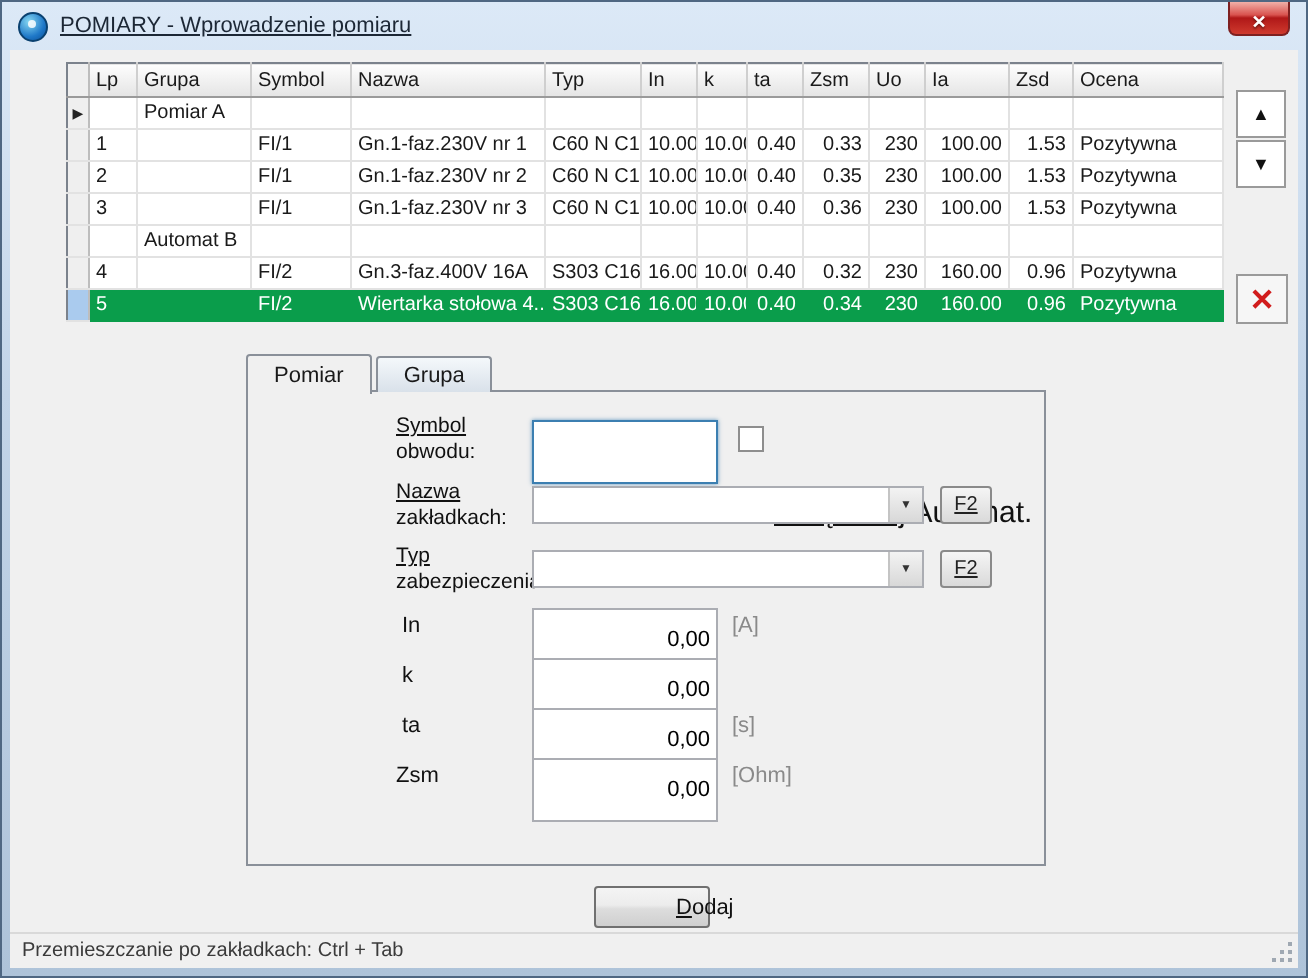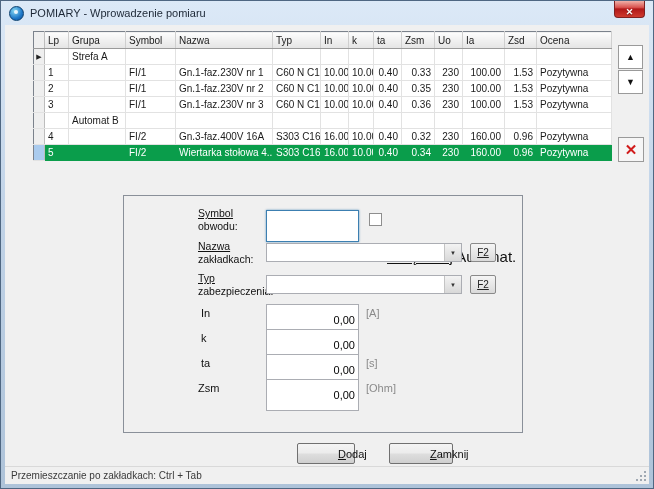--- a/index.html
+++ b/index.html
@@ -10,21 +10,21 @@
             background:linear-gradient(180deg,#dce9f7 0%,#c2d4e8 40%,#aec3d9 100%);
             border:1px solid #4f6782; overflow:hidden; }
 
   .titlebar { position:absolute; top:0; left:0; width:100%; height:24px;
               display:flex; align-items:center; gap:6px; padding:0 8px; }
   .app-icon { width:15px; height:15px; border-radius:50%; flex:0 0 auto;
               background:radial-gradient(circle at 35% 30%, #86d8f2, #1f78c8 60%, #0a4e96);
               border:1px solid #0a4170; position:relative; }
   .app-icon::after { content:""; position:absolute; left:4px; top:3px; width:4px; height:4px;
                      background:rgba(255,255,255,.85); border-radius:50%; }
-  .title-text { font-size:11px; color:#1c2735; }
+  .title-text { font-size:11px; color:#1c2735;text-decoration:underline; }
   .close-btn { position:absolute; top:0; right:8px; width:31px; height:17px;
                background:linear-gradient(#f0b0a8 0%, #d9534f 40%, #b01818 50%, #cf3a2e 100%);
                border:1px solid #7e2020; border-top:none; border-radius:0 0 4px 4px;
                color:#fff; text-align:center; cursor:default; }
   .close-btn span { font-size:9px; font-weight:bold; line-height:16px;
                     text-shadow:0 1px 1px rgba(0,0,0,.4); }
 
   .client { position:absolute; left:4px; right:4px; top:24px; bottom:4px; background:#f0f0f0; }
 
   
@@ -144,21 +144,21 @@
             <th>Uo</th>
             <th>Ia</th>
             <th>Zsd</th>
             <th>Ocena</th>
           </tr>
         </thead>
       <tbody>
           <tr>
             <td class="ind">▶</td>
             <td></td>
-            <td>Strefa A</td>
+            <td>Pomiar A</td>
             <td></td>
             <td></td>
             <td></td>
             <td class="num"></td>
             <td class="num"></td>
             <td class="num"></td>
             <td class="num"></td>
             <td class="num"></td>
             <td class="num"></td>
             <td class="num"></td>
@@ -266,20 +266,24 @@
     <button class="navbtn" style="top:20px;">
       <span>▲</span>
     </button>
     <button class="navbtn" style="top:45px;">
       <span>▼</span>
     </button>
     <button class="delbtn">
       <span style="color: rgb(209, 28, 28);">✕</span>
     </button>
 
+    <div class="tabs">
+      <div class="tab active">Pomiar</div>
+      <div class="tab">Grupa</div>
+    </div>
 
     <div class="tabpanel">
 
       <div class="lbl2" style="left:74px; top:11px;">
         <span class="u">Symbol</span><br>
         <span>obwodu:</span>
       </div>
       <input class="txt focus" style="left: 142px; top: 14px; width: 93px; border-color: rgb(60, 127, 177);" value="">
       <span class="checkbox" style="left:245px; top:17px;"></span>
       <span class="cblabel" style="left:263px; top:16px;">
@@ -323,23 +327,20 @@
 
       <span class="numlbl" style="left:74px; top:186px;">Zsm</span>
       <input class="txt numeric" style="left: 142px; top: 183px; width: 93px;" value="0,00">
       <span class="unit" style="left:242px; top:186px;">[Ohm]</span>
 
     </div>
 
     <button class="btn" style="left:292px; top:418px; width:58px;">
       <span class="u">D</span><span>odaj</span>
     </button>
-    <button class="btn" style="left:384px; top:418px; width:64px;">
-      <span class="u">Z</span><span>amknij</span>
-    </button>
 
     <div class="statusbar">
       <span>Przemieszczanie po zakładkach: Ctrl + Tab</span>
       <span class="grip"></span>
     </div>
 
   </div>
 </div>
 
 </body></html>

